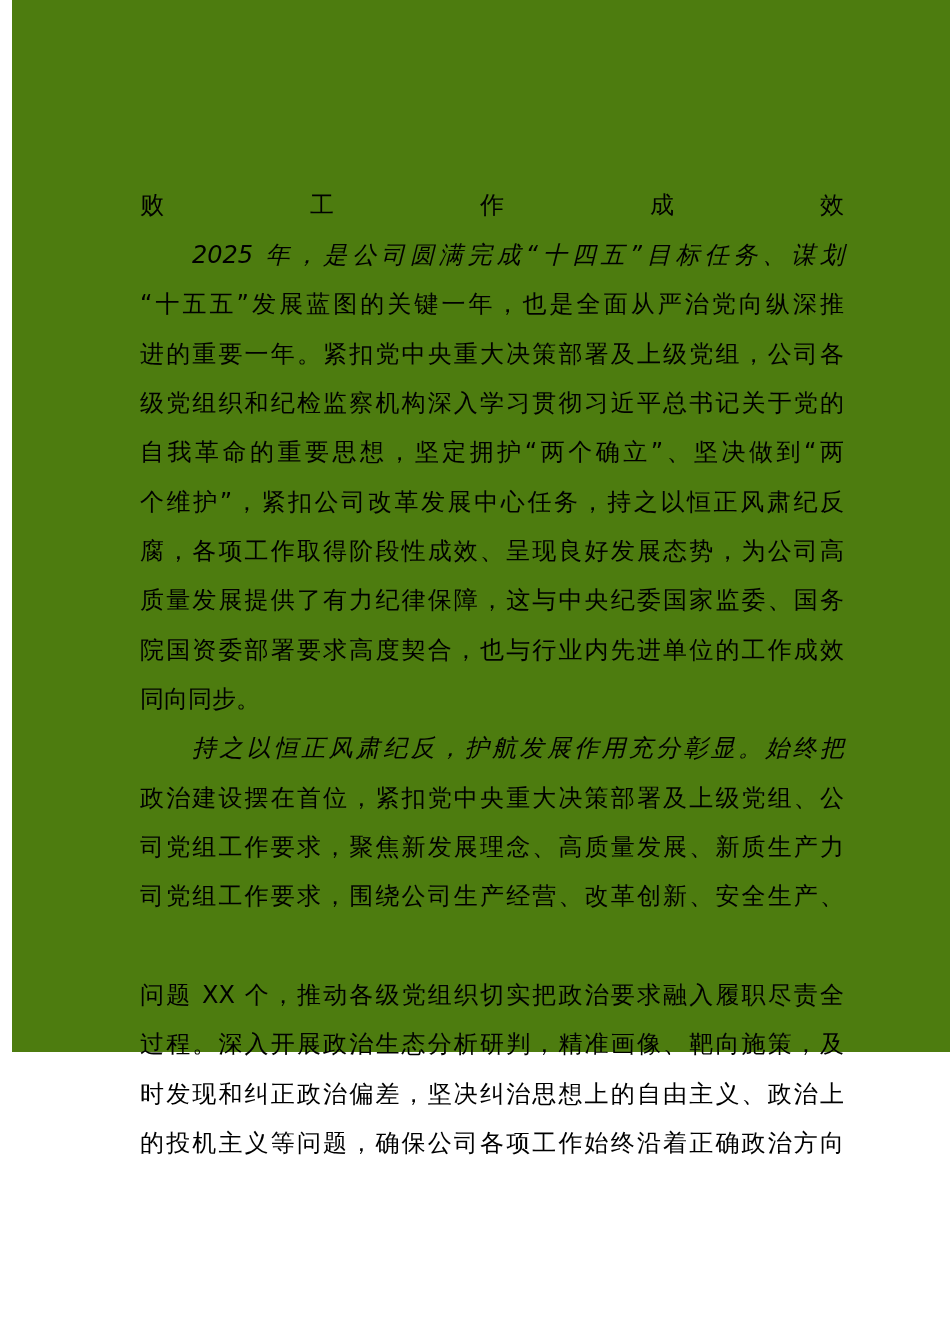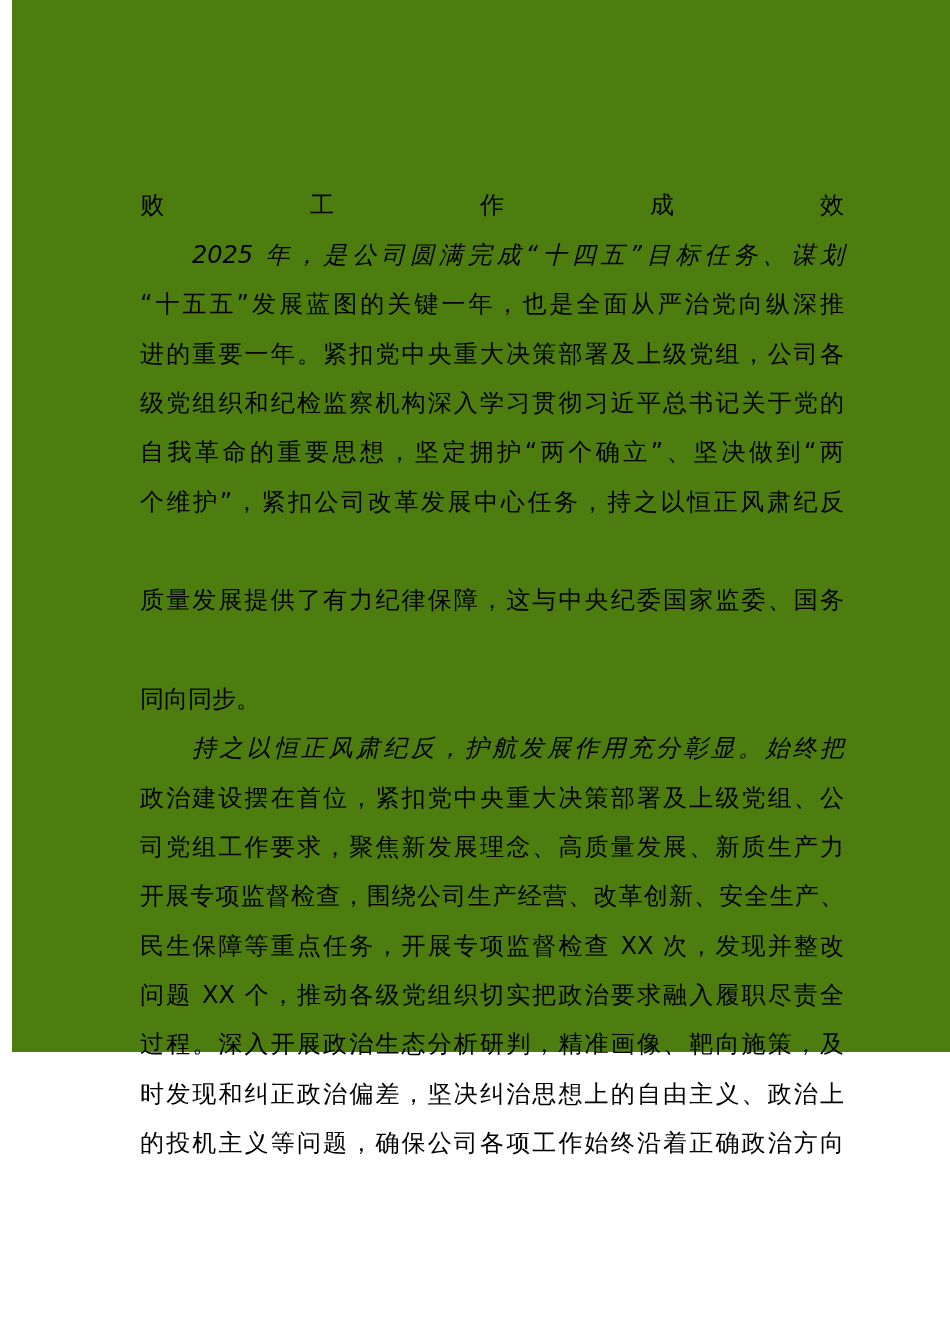--- a/index.html
+++ b/index.html
@@ -49,24 +49,25 @@
 <body>
 
 <div class="page">
   <div class="line" style="top:185px">败工作成效</div>
   <div class="line indent" style="top:235px">2025 年，是公司圆满完成“十四五”目标任务、谋划</div>
   <div class="line" style="top:284px">“十五五”发展蓝图的关键一年，也是全面从严治党向纵深推</div>
   <div class="line" style="top:334px">进的重要一年。紧扣党中央重大决策部署及上级党组，公司各</div>
   <div class="line" style="top:432px">自我革命的重要思想，坚定拥护“两个确立”、坚决做到“两</div>
   <div class="line" style="top:383px">级党组织和纪检监察机构深入学习贯彻习近平总书记关于党的</div>
   <div class="line" style="top:482px">个维护”，紧扣公司改革发展中心任务，持之以恒正风肃纪反</div>
+  <div class="line" style="top:531px">腐，各项工作取得阶段性成效、呈现良好发展态势，为公司高</div>
   <div class="line" style="top:580px">质量发展提供了有力纪律保障，这与中央纪委国家监委、国务</div>
+  <div class="line" style="top:630px">院国资委部署要求高度契合，也与行业内先进单位的工作成效</div>
   <div class="line last" style="top:679px">同向同步。</div>
   <div class="line indent" style="top:728px">持之以恒正风肃纪反，护航发展作用充分彰显。始终把</div>
   <div class="line" style="top:778px">政治建设摆在首位，紧扣党中央重大决策部署及上级党组、公</div>
   <div class="line" style="top:827px">司党组工作要求，聚焦新发展理念、高质量发展、新质生产力</div>
-  <div class="line" style="top:876px">开展专项监督检查，围绕公司生产经营、改革创新、安全生产、</div>
-  <div class="line" style="top:926px">民生保障等重点任务，开展专项监督检查 XX 次，发现并整改</div>
+  <div class="line" style="top:876px">司党组工作要求，围绕公司生产经营、改革创新、安全生产、</div>
   <div class="line" style="top:975px">问题 XX 个，推动各级党组织切实把政治要求融入履职尽责全</div>
   <div class="line" style="top:1024px">过程。深入开展政治生态分析研判，精准画像、靶向施策，及</div>
   <div class="line" style="top:1074px">时发现和纠正政治偏差，坚决纠治思想上的自由主义、政治上</div>
   <div class="line" style="top:1123px">的投机主义等问题，确保公司各项工作始终沿着正确政治方向</div>
 </div>
 
 </body></html>

